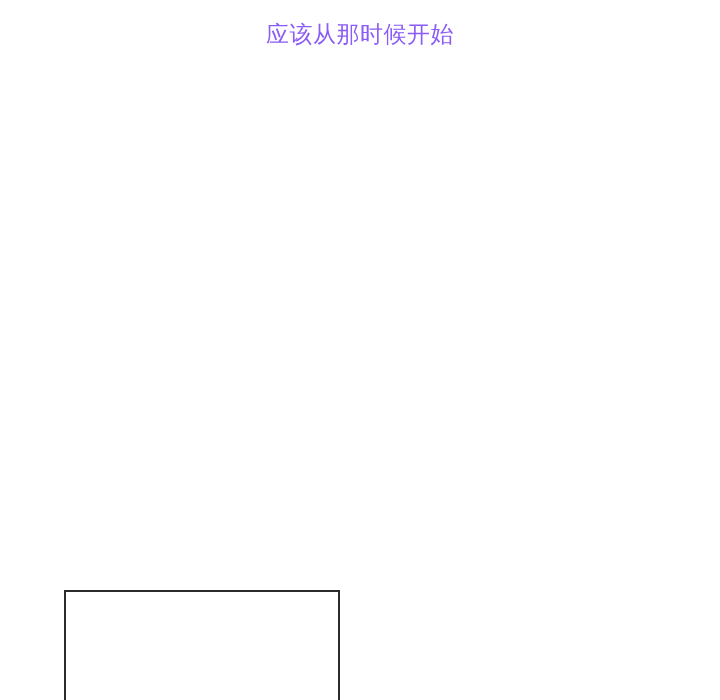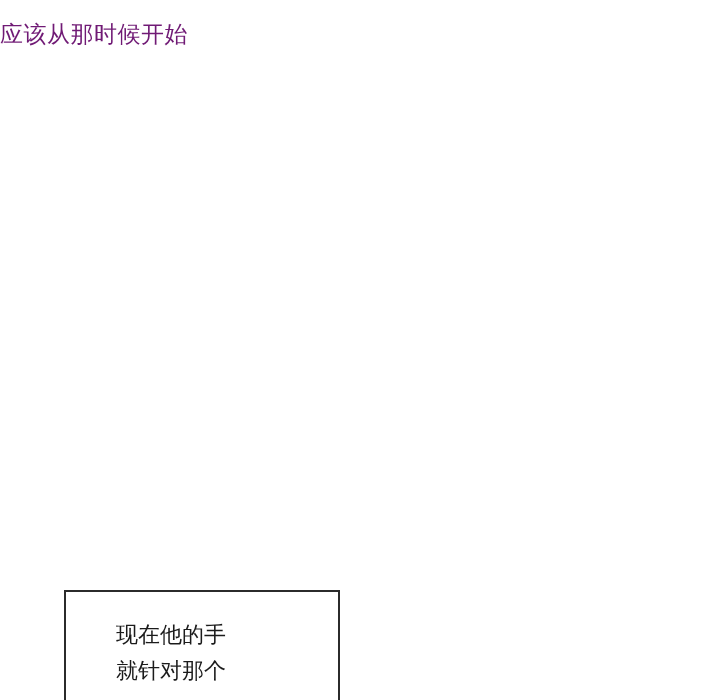--- a/index.html
+++ b/index.html
@@ -18,21 +18,22 @@
     position: relative;
     width: 720px;
     height: 700px;
     background: #ffffff;
   }
   .top-caption {
     position: absolute;
     left: 0;
     top: 14px;
     width: 720px;
-    color: #701a75;
+    text-align: center;
+    color: #8b5cf6;
     font-size: 23px;
     line-height: 40px;
     letter-spacing: 0.5px;
   }
   .top-caption .line {
     display: block;
     white-space: nowrap;
   }
   .panel-box {
     position: absolute;
@@ -63,18 +64,14 @@
 <body>
 
 <div class="page">
 
   <div class="top-caption">
     <span class="line">应该从那时候开始</span>
   </div>
 
   <div class="panel-box"></div>
 
-  <div class="panel-text">
-    <span class="line">现在他的手</span>
-    <span class="line">就针对那个</span>
-  </div>
 
 </div>
 
 </body></html>

